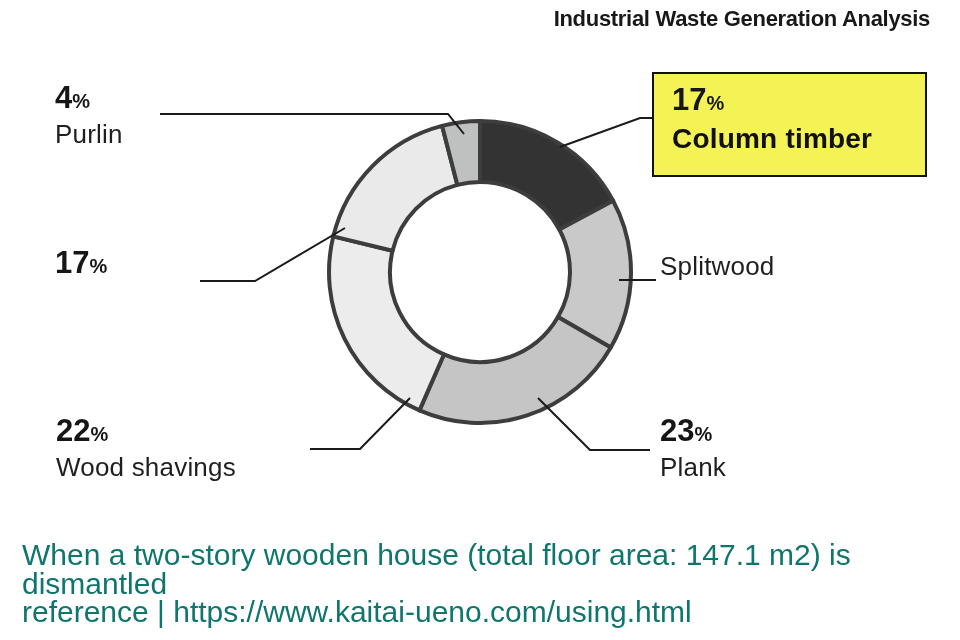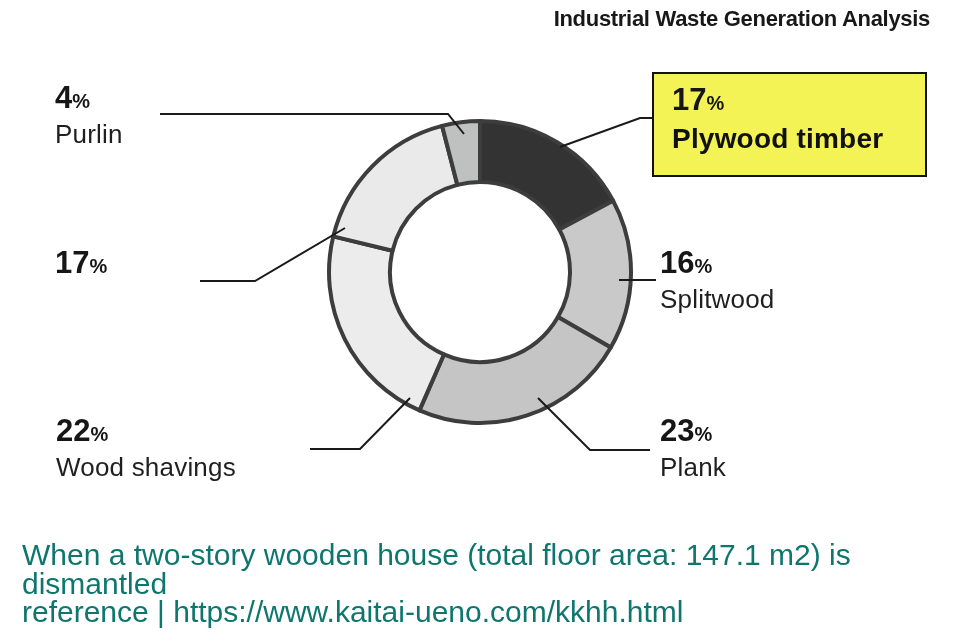--- a/index.html
+++ b/index.html
@@ -57,30 +57,29 @@
 <div class="slice-label label-plywood">
   <div class="pct"><span>17</span><span class="unit">%</span></div>
 </div>
 
 <div class="slice-label label-woodshavings">
   <div class="pct"><span>22</span><span class="unit">%</span></div>
   <div class="name">Wood shavings</div>
 </div>
 
 <div class="slice-label label-splitwood">
-  <div class="pct"><span>16</span><span class="unit">%</span></div>
   <div class="name">Splitwood</div>
 </div>
 
 <div class="slice-label label-plank">
   <div class="pct"><span>23</span><span class="unit">%</span></div>
   <div class="name">Plank</div>
 </div>
 
 <div class="callout" style="background: rgb(243, 243, 86); border-color: rgb(17, 17, 17);">
   <div class="pct"><span>17</span><span class="unit">%</span></div>
-  <div class="name">Plywood timber</div>
+  <div class="name">Column timber</div>
 </div>
 
 <div class="footer">
   <div>When a two-story wooden house (total floor area: 147.1 m2) is dismantled</div>
-  <div>reference | https://www.kaitai-ueno.com/kkhh.html</div>
+  <div>reference | https://www.kaitai-ueno.com/using.html</div>
 </div>
 
 </body></html>

